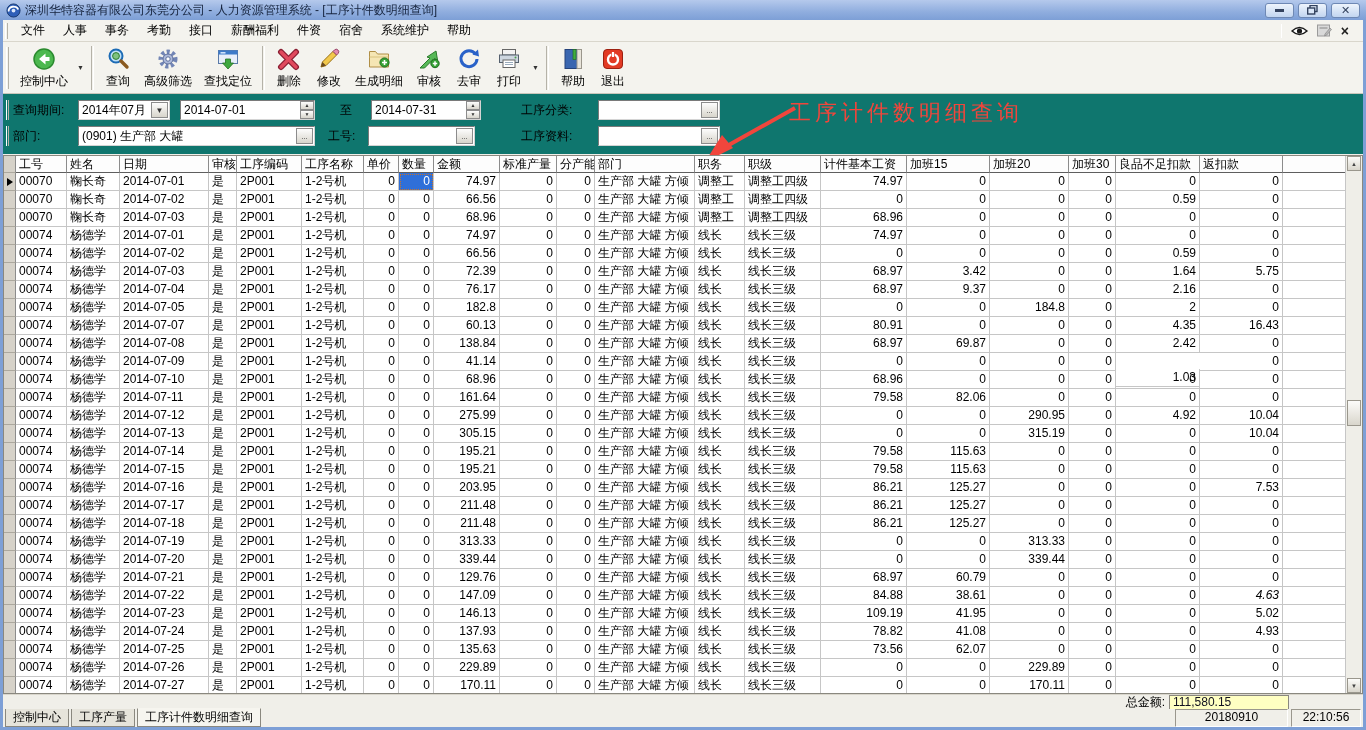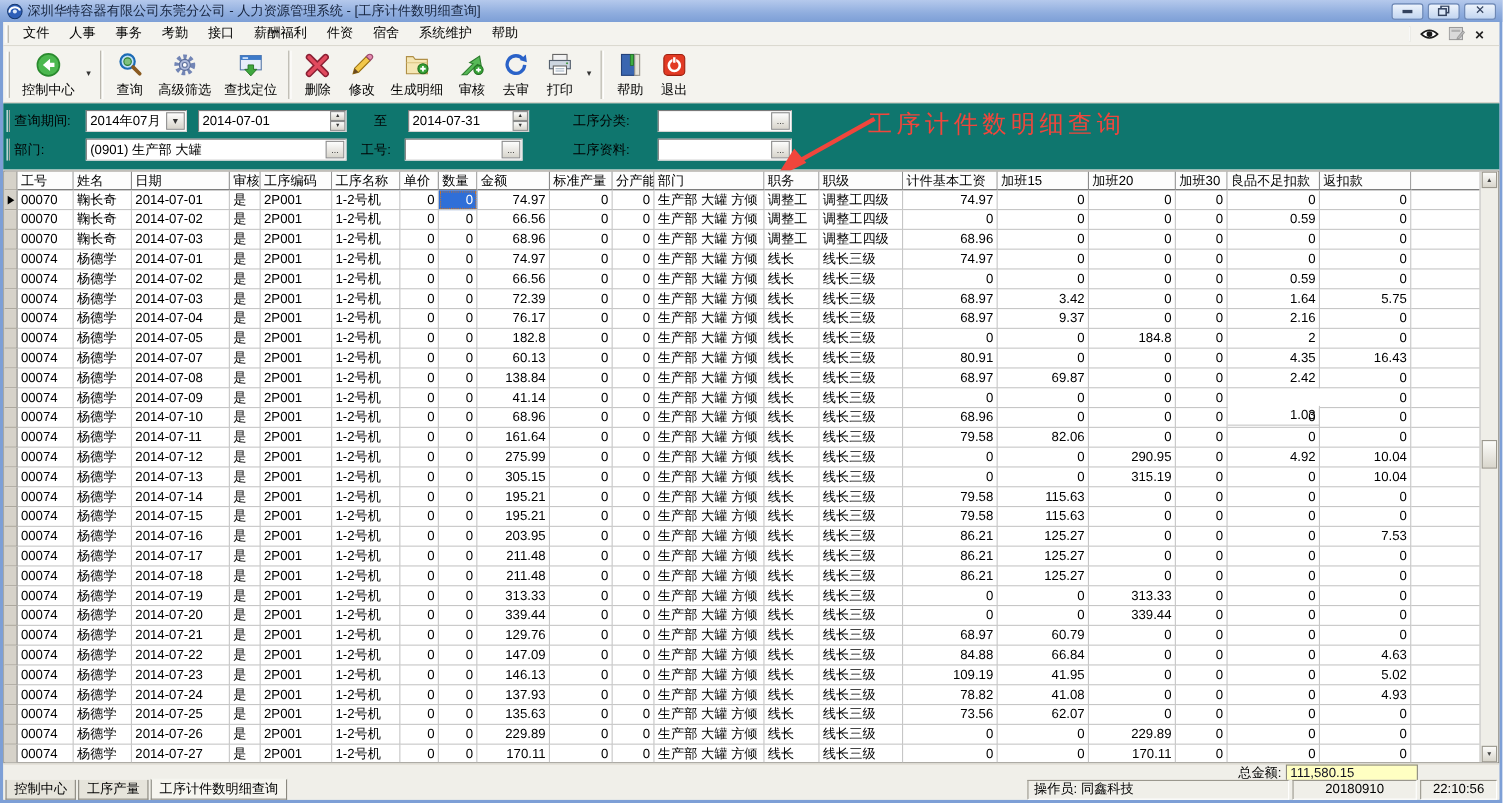--- a/index.html
+++ b/index.html
@@ -934,25 +934,25 @@
             <div class="gc" style="flex-basis: 62px;">1-2号机</div>
             <div class="gc r" style="flex-basis: 35px;">0</div>
             <div class="gc r" style="flex-basis: 35px;">0</div>
             <div class="gc r" style="flex-basis: 66px;">147.09</div>
             <div class="gc r" style="flex-basis: 57px;">0</div>
             <div class="gc r" style="flex-basis: 38px;">0</div>
             <div class="gc" style="flex-basis: 100px;">生产部 大罐 方倾</div>
             <div class="gc" style="flex-basis: 50px;">线长</div>
             <div class="gc" style="flex-basis: 76px;">线长三级</div>
             <div class="gc r" style="flex-basis: 86px;">84.88</div>
-            <div class="gc r" style="flex-basis: 83px;">66.84</div>
-            <div class="gc r" style="flex-basis: 79px;">0</div>
-            <div class="gc r" style="flex-basis: 47px;">0</div>
-            <div class="gc r" style="flex-basis: 84px;">0</div>
-            <div class="gc r" style="flex-basis: 83px;">4.63</div>
+            <div class="gc r" style="flex-basis: 83px;">38.61</div>
+            <div class="gc r" style="flex-basis: 79px;">0</div>
+            <div class="gc r" style="flex-basis: 47px;">0</div>
+            <div class="gc r" style="flex-basis: 84px;">0</div>
+            <div class="gc r" style="flex-basis: 83px; font-style: italic;">4.63</div>
             <div class="gc" style="flex-basis: 66px;"></div>
           </div>
           <div class="grow">
             <div class="gc ind" style="flex-basis: 12px;"></div>
             <div class="gc" style="flex-basis: 51px;">00074</div>
             <div class="gc" style="flex-basis: 53px;">杨德学</div>
             <div class="gc" style="flex-basis: 89px;">2014-07-23</div>
             <div class="gc" style="flex-basis: 28px;">是</div>
             <div class="gc" style="flex-basis: 65px;">2P001</div>
             <div class="gc" style="flex-basis: 62px;">1-2号机</div>
@@ -1081,20 +1081,19 @@
       <div class="totalbox">111,580.15</div>
     </div>
 
     <div class="bottomrow">
       <div style="display:flex;padding-left:2px;">
           <div class="tab">控制中心</div>
           <div class="tab">工序产量</div>
           <div class="tab active">工序计件数明细查询</div>
         </div>
       <div class="statuscells">
-        <div class="scell" style="width:238px;">操作员: 同鑫科技</div>
         <div class="scell c" style="width:113px;">20180910</div>
         <div class="scell c" style="width:70px;">22:10:56</div>
       </div>
     </div>
 
   </div>
 </div>
 
 </body></html>

